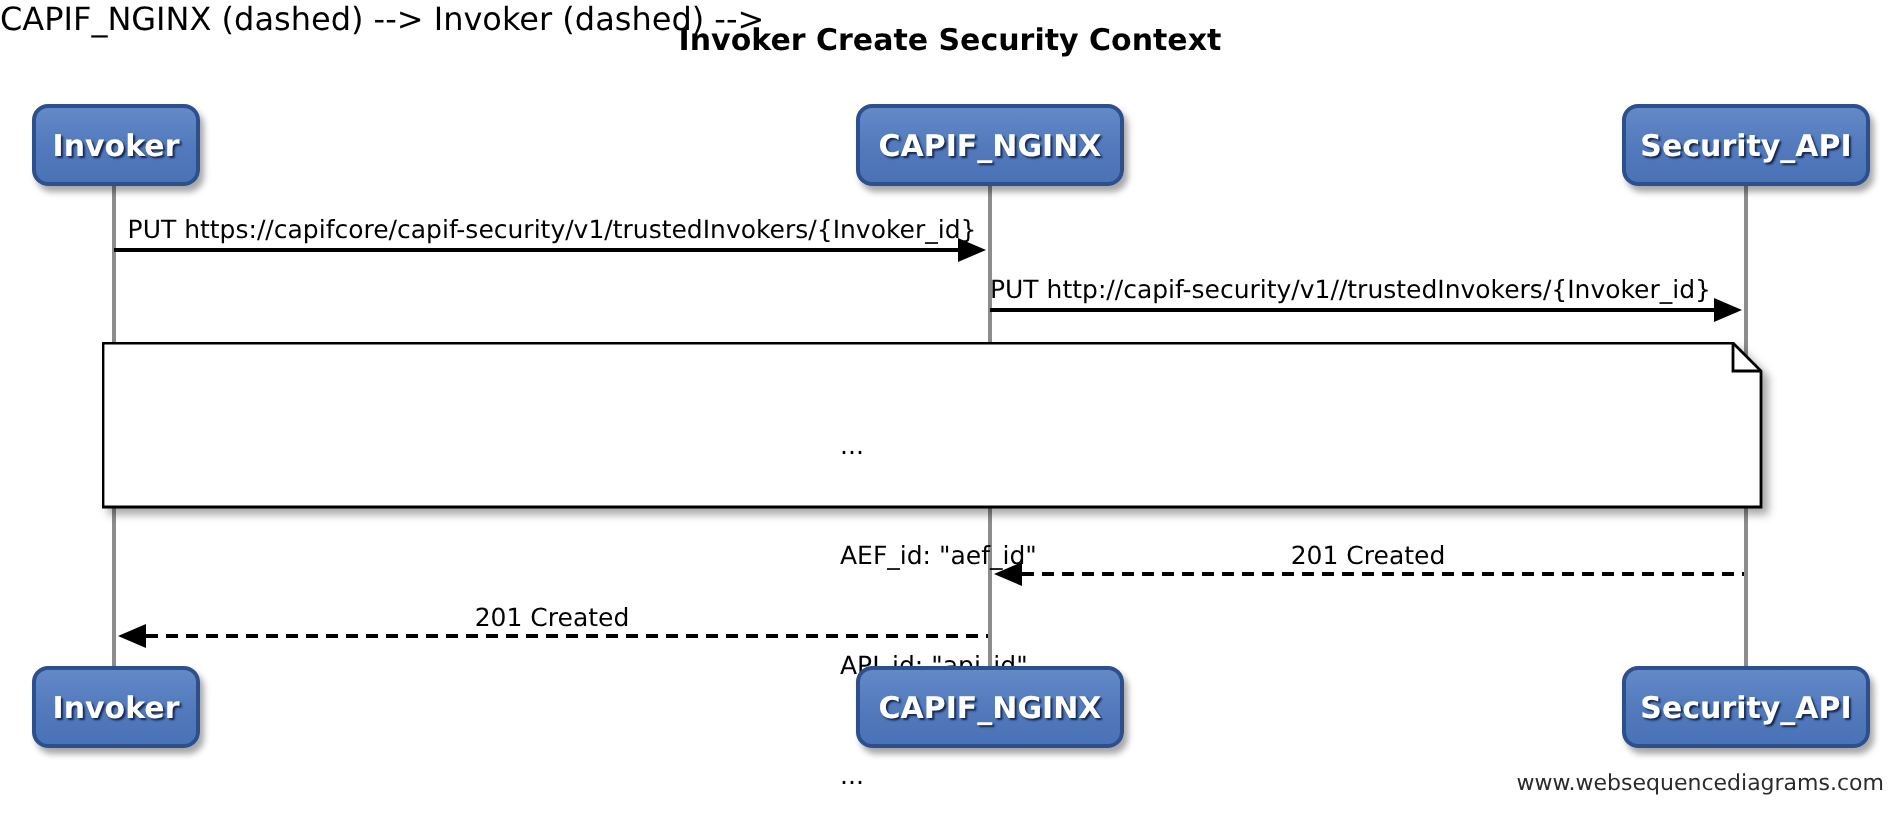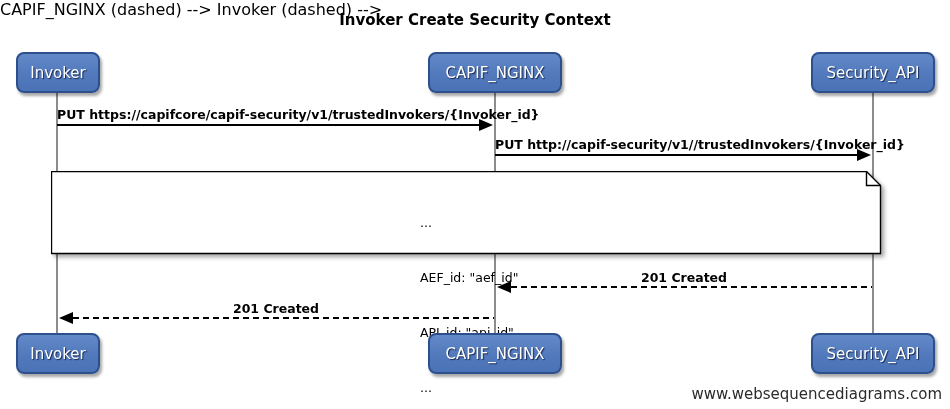--- a/index.html
+++ b/index.html
@@ -19,27 +19,27 @@
     position: absolute; width: 2px; top: 93px; height: 240px;
     background: #8c8c8c; z-index: 1;
   }
 
   .actor {
     position: absolute; height: 41px; z-index: 4;
     background: linear-gradient(180deg, #6389c7 0%, #5179bc 55%, #4a72b6 100%);
     border: 2px solid #2d4f8c; border-radius: 8px;
     box-shadow: 2px 3px 3px rgba(0,0,0,0.35);
     display: flex; align-items: center; justify-content: center;
-    color: #ffffff; font-weight: normal; font-size: 15px;
+    color: #ffffff; font-weight: bold; font-size: 15px;
     text-shadow: 1px 1px 1px rgba(10,25,60,0.85);
   }
 
   .msg-label {
     position: absolute; text-align: center; font-size: 12.5px; color: #000;
-    z-index: 2; white-space: nowrap; font-weight: bold;
+    z-index: 2; white-space: nowrap;
   }
   .msg-line { position: absolute; height: 2px; background: #000; z-index: 2; }
   .msg-line.dashed {
     background: repeating-linear-gradient(90deg, #000 0 6px, transparent 6px 10px);
   }
   .arrowhead { position: absolute; width: 0; height: 0; z-index: 3; }
   .arrowhead.right {
     border-top: 6px solid transparent; border-bottom: 6px solid transparent;
     border-left: 14px solid #000;
   }
@@ -52,21 +52,21 @@
   .note-wrap svg { position: absolute; left: 0; top: 0;
     filter: drop-shadow(3px 3px 2px rgba(0,0,0,0.35)); }
   .note-text {
     position: absolute; left: 369px; top: 6px;
     font-size: 12.5px; line-height: 18.4px; color: #000; text-align: left;
     white-space: pre;
   }
 
   .footer {
     position: absolute; right: 8px; top: 385px;
-    font-size: 15px; color: #2b2b2b; margin-left: 26px;
+    font-size: 11px; color: #2b2b2b; margin-left: 26px;
   }
 </style>
 </head>
 <body>
 
 <div id="canvas">
 
   <div class="title">Invoker Create Security Context</div>
 
   

